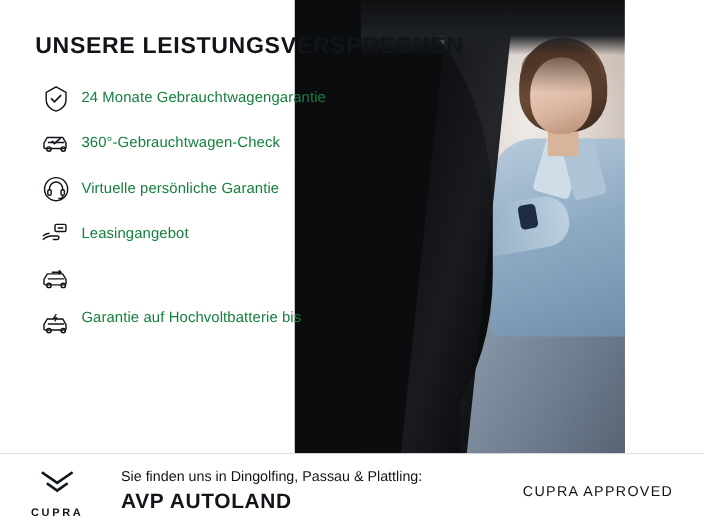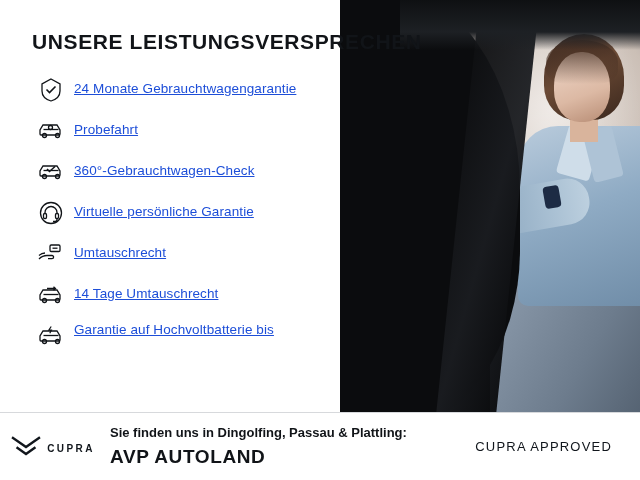--- a/index.html
+++ b/index.html
@@ -4,21 +4,21 @@
 <style>
   * { box-sizing: border-box; margin: 0; padding: 0; }
   html, body {
     width: 640px; height: 480px;
     font-family: "Liberation Sans", sans-serif;
     background: #ffffff;
     overflow: hidden;
   }
   .page {
     position: relative;
-    width: 640px; height: 480px;
+    width: 568px; height: 480px;
     background: #ffffff;
   }
 
   
   .photo {
     position: absolute;
     top: 0; right: 0;
     width: 300px; height: 412px;
     overflow: hidden;
   }
@@ -174,25 +174,24 @@
     width: 46px;
     flex: 0 0 46px;
     display: flex;
     align-items: center;
     justify-content: center;
     padding-top: 2px;
   }
   .row .ic svg { display: block; }
   .row .txt {
     font-size: 13.5px;
-    color: #1d4ed8;
+    color: #15803d;
     line-height: 20px;
     padding-top: 5px;
     letter-spacing: .1px;
-    text-decoration: underline;
   }
   .row.two .txt { padding-top: 0px; }
 
   
   .divider {
     position: absolute;
     left: 0; top: 412px;
     width: 640px; height: 1px;
     background: #d7d9dc;
   }
@@ -200,41 +199,40 @@
     position: absolute;
     left: 0; top: 413px;
     width: 640px; height: 67px;
     background: #ffffff;
     display: flex;
     align-items: center;
   }
   .brand {
     width: 104px;
     display: flex;
-    flex-direction: row;
+    flex-direction: column;
     align-items: center;
     justify-content: center;
     gap: 4px;
     padding-top: 4px;
   }
   .brand .wordmark {
     font-size: 10px;
     font-weight: bold;
     letter-spacing: 2.4px;
     color: #11161c;
   }
   .footer-text {
     flex: 1;
     padding-left: 6px;
   }
   .footer-line1 {
     font-size: 13px;
     color: #111418;
     margin-bottom: 6px;
-    font-weight: bold;
   }
   .footer-line2 {
     font-size: 19px;
     font-weight: bold;
     letter-spacing: .6px;
     color: #111418;
   }
   .approved {
     padding-right: 28px;
     font-size: 13px;
@@ -276,32 +274,20 @@
     <div class="row">
       <span class="ic">
         <svg width="28" height="28" viewBox="0 0 28 28" fill="none" stroke="#111418" stroke-width="1.3">
           <path d="M14 3 L23 8 V15 C23 20 19 23.5 14 25 C9 23.5 5 20 5 15 V8 Z"></path>
           <path d="M9.5 13.5 l3 3 6-6" stroke-width="1.6"></path>
         </svg>
       </span>
       <span class="txt">24 Monate Gebrauchtwagengarantie</span>
     </div>
 
-    <div class="row">
-      <span class="ic">
-        <svg width="30" height="26" viewBox="0 0 30 26" fill="none" stroke="#111418" stroke-width="1.3">
-          <path d="M4 17 v-4 l3-5 h14 l3 5 v4 a1 1 0 0 1-1 1 h-18 a1 1 0 0 1-1-1z"></path>
-          <circle cx="8.5" cy="18.5" r="2"></circle>
-            <circle cx="21.5" cy="18.5" r="2"></circle>
-          <path d="M7.5 12.5 h15"></path>
-          <circle cx="14.5" cy="10.5" r="2"></circle>
-        </svg>
-      </span>
-      <span class="txt">Probefahrt</span>
-    </div>
 
     <div class="row">
       <span class="ic">
         <svg width="30" height="26" viewBox="0 0 30 26" fill="none" stroke="#111418" stroke-width="1.3">
           <path d="M4 17 v-4 l3-5 h14 l3 5 v4 a1 1 0 0 1-1 1 h-18 a1 1 0 0 1-1-1z"></path>
           <circle cx="8.5" cy="18.5" r="2"></circle>
             <circle cx="21.5" cy="18.5" r="2"></circle>
           <path d="M7.5 12.5 h15"></path>
           <path d="M11 11 l2.5 2.5 L19 8.5" stroke-width="1.5"></path>
         </svg>
@@ -324,34 +310,33 @@
 
     <div class="row">
       <span class="ic">
         <svg width="30" height="26" viewBox="0 0 30 26" fill="none" stroke="#111418" stroke-width="1.3">
           <rect x="14" y="5" width="10" height="6.5" rx="1.2"></rect>
           <path d="M16.5 8.2 h5"></path>
           <path d="M3 19 c2.5-2.5 5-3.5 8-3.5 h5 a1.6 1.6 0 0 1 0 3.2 h-4"></path>
           <path d="M3 15.5 c2-1.8 4-2.5 6-2.5"></path>
         </svg>
       </span>
-      <span class="txt">Umtauschrecht</span>
+      <span class="txt">Leasingangebot</span>
     </div>
 
     <div class="row">
       <span class="ic">
         <svg width="30" height="26" viewBox="0 0 30 26" fill="none" stroke="#111418" stroke-width="1.3">
           <path d="M4 18 v-4 l3-5 h14 l3 5 v4 a1 1 0 0 1-1 1 h-18 a1 1 0 0 1-1-1z"></path>
           <circle cx="8.5" cy="19.5" r="2"></circle>
             <circle cx="21.5" cy="19.5" r="2"></circle>
           <path d="M7.5 13.5 h15"></path>
           <path d="M11 7.5 h8 M17.5 5.8 l2 1.7-2 1.7"></path>
         </svg>
       </span>
-      <span class="txt">14 Tage Umtauschrecht</span>
     </div>
 
 
     <div class="row two">
       <span class="ic">
         <svg width="30" height="26" viewBox="0 0 30 26" fill="none" stroke="#111418" stroke-width="1.3">
           <path d="M4 18 v-4 l3-5 h14 l3 5 v4 a1 1 0 0 1-1 1 h-18 a1 1 0 0 1-1-1z"></path>
           <circle cx="8.5" cy="19.5" r="2"></circle>
             <circle cx="21.5" cy="19.5" r="2"></circle>
           <path d="M7.5 13.5 h15"></path>

